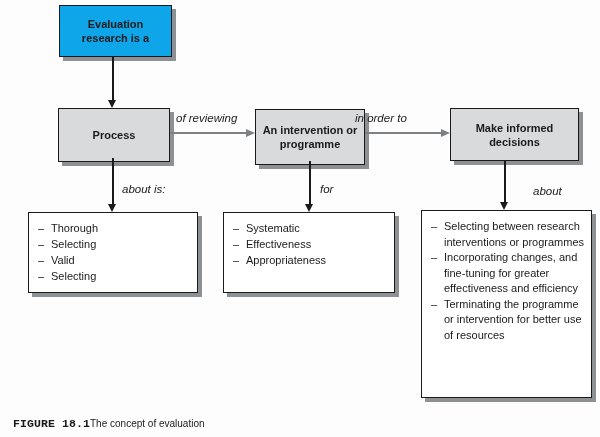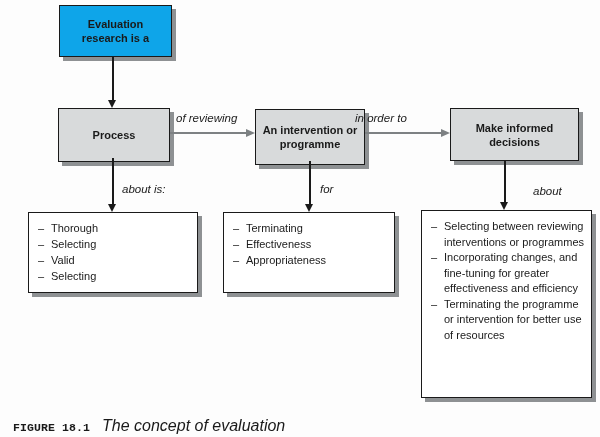--- a/index.html
+++ b/index.html
@@ -44,21 +44,21 @@
   
   .edge-label { position:absolute; font-style:italic; font-size:11.5px; white-space:nowrap; }
   #lbl-reviewing { left:176px; top:112px;font-style:italic; }
   #lbl-inorder   { left:355px; top:112px; }
   #lbl-thatis    { left:122px; top:183px; }
   #lbl-for       { left:320px; top:183px; }
   #lbl-about     { left:513px; top:185px;margin-left:20px; }
   
   .caption { position:absolute; left:13px; top:417px; font-size:11.5px; }
   .caption .figno { font-weight:bold; letter-spacing:0.1px;font-family:Liberation Mono, monospace; }
-  .caption .figtitle { font-style:italic; margin-left:12px; font-size:16px; }
+  .caption .figtitle { font-size:10px; }
 </style>
 </head>
 <body>
 
 <div class="stage">
 
   <div id="node-root" class="node">Evaluation research is a</div>
   <div id="node-process" class="node gray">Process</div>
   <div id="node-intervention" class="node gray">An intervention or programme</div>
   <div id="node-decisions" class="node gray">Make informed decisions</div>
@@ -110,36 +110,36 @@
     </div>
     <div class="li">
       <span class="dash">–</span>
       <span class="txt">Selecting</span>
     </div>
   </div>
 
   <div id="list-intervention" class="listbox">
     <div class="li">
       <span class="dash">–</span>
-      <span class="txt">Terminating</span>
+      <span class="txt">Systematic</span>
     </div>
     <div class="li">
       <span class="dash">–</span>
       <span class="txt">Effectiveness</span>
     </div>
     <div class="li">
       <span class="dash">–</span>
       <span class="txt">Appropriateness</span>
     </div>
   </div>
 
   <div id="list-decisions" class="listbox">
     <div class="li">
       <span class="dash">–</span>
-      <span class="txt">Selecting between reviewing interventions or programmes</span>
+      <span class="txt">Selecting between research interventions or programmes</span>
     </div>
     <div class="li">
       <span class="dash">–</span>
       <span class="txt">Incorporating changes, and fine-tuning for greater effectiveness and efficiency</span>
     </div>
     <div class="li">
       <span class="dash">–</span>
       <span class="txt">Terminating the programme or intervention for better use of resources</span>
     </div>
   </div>

